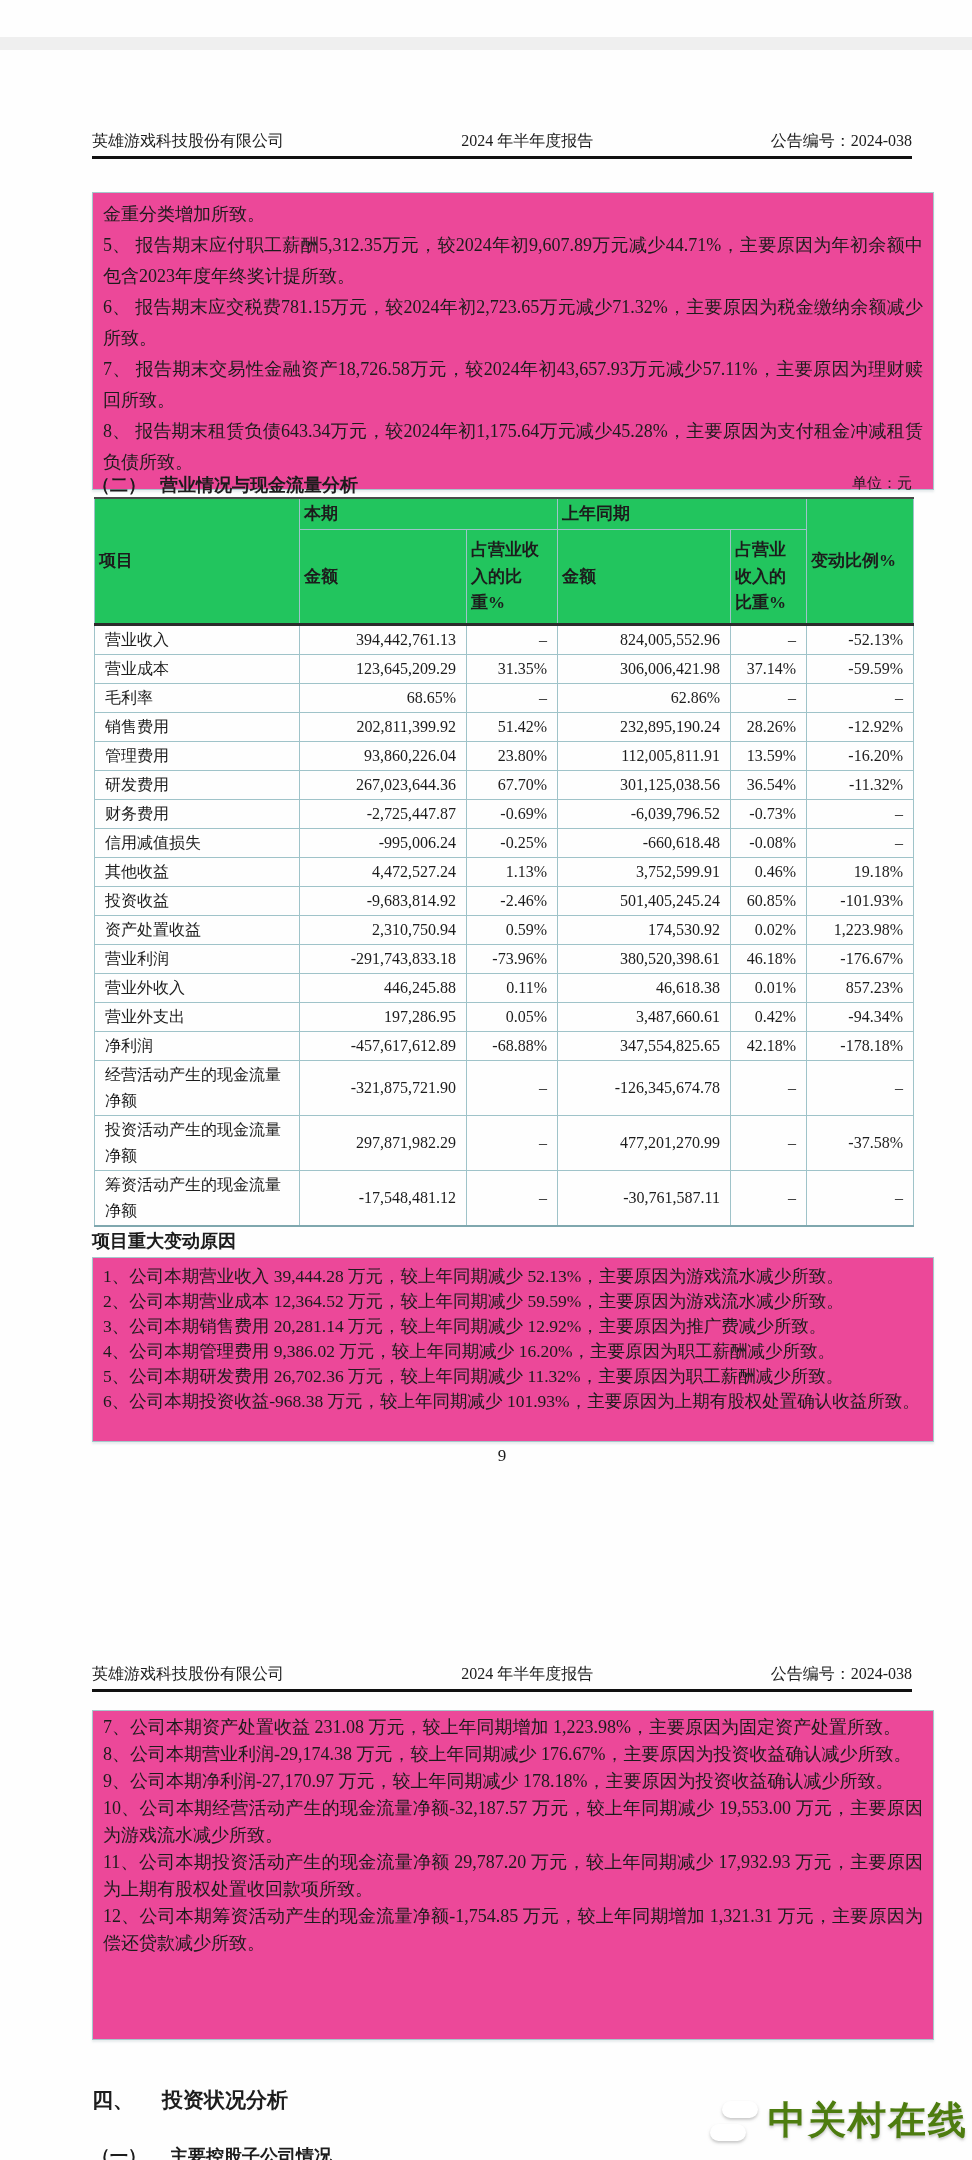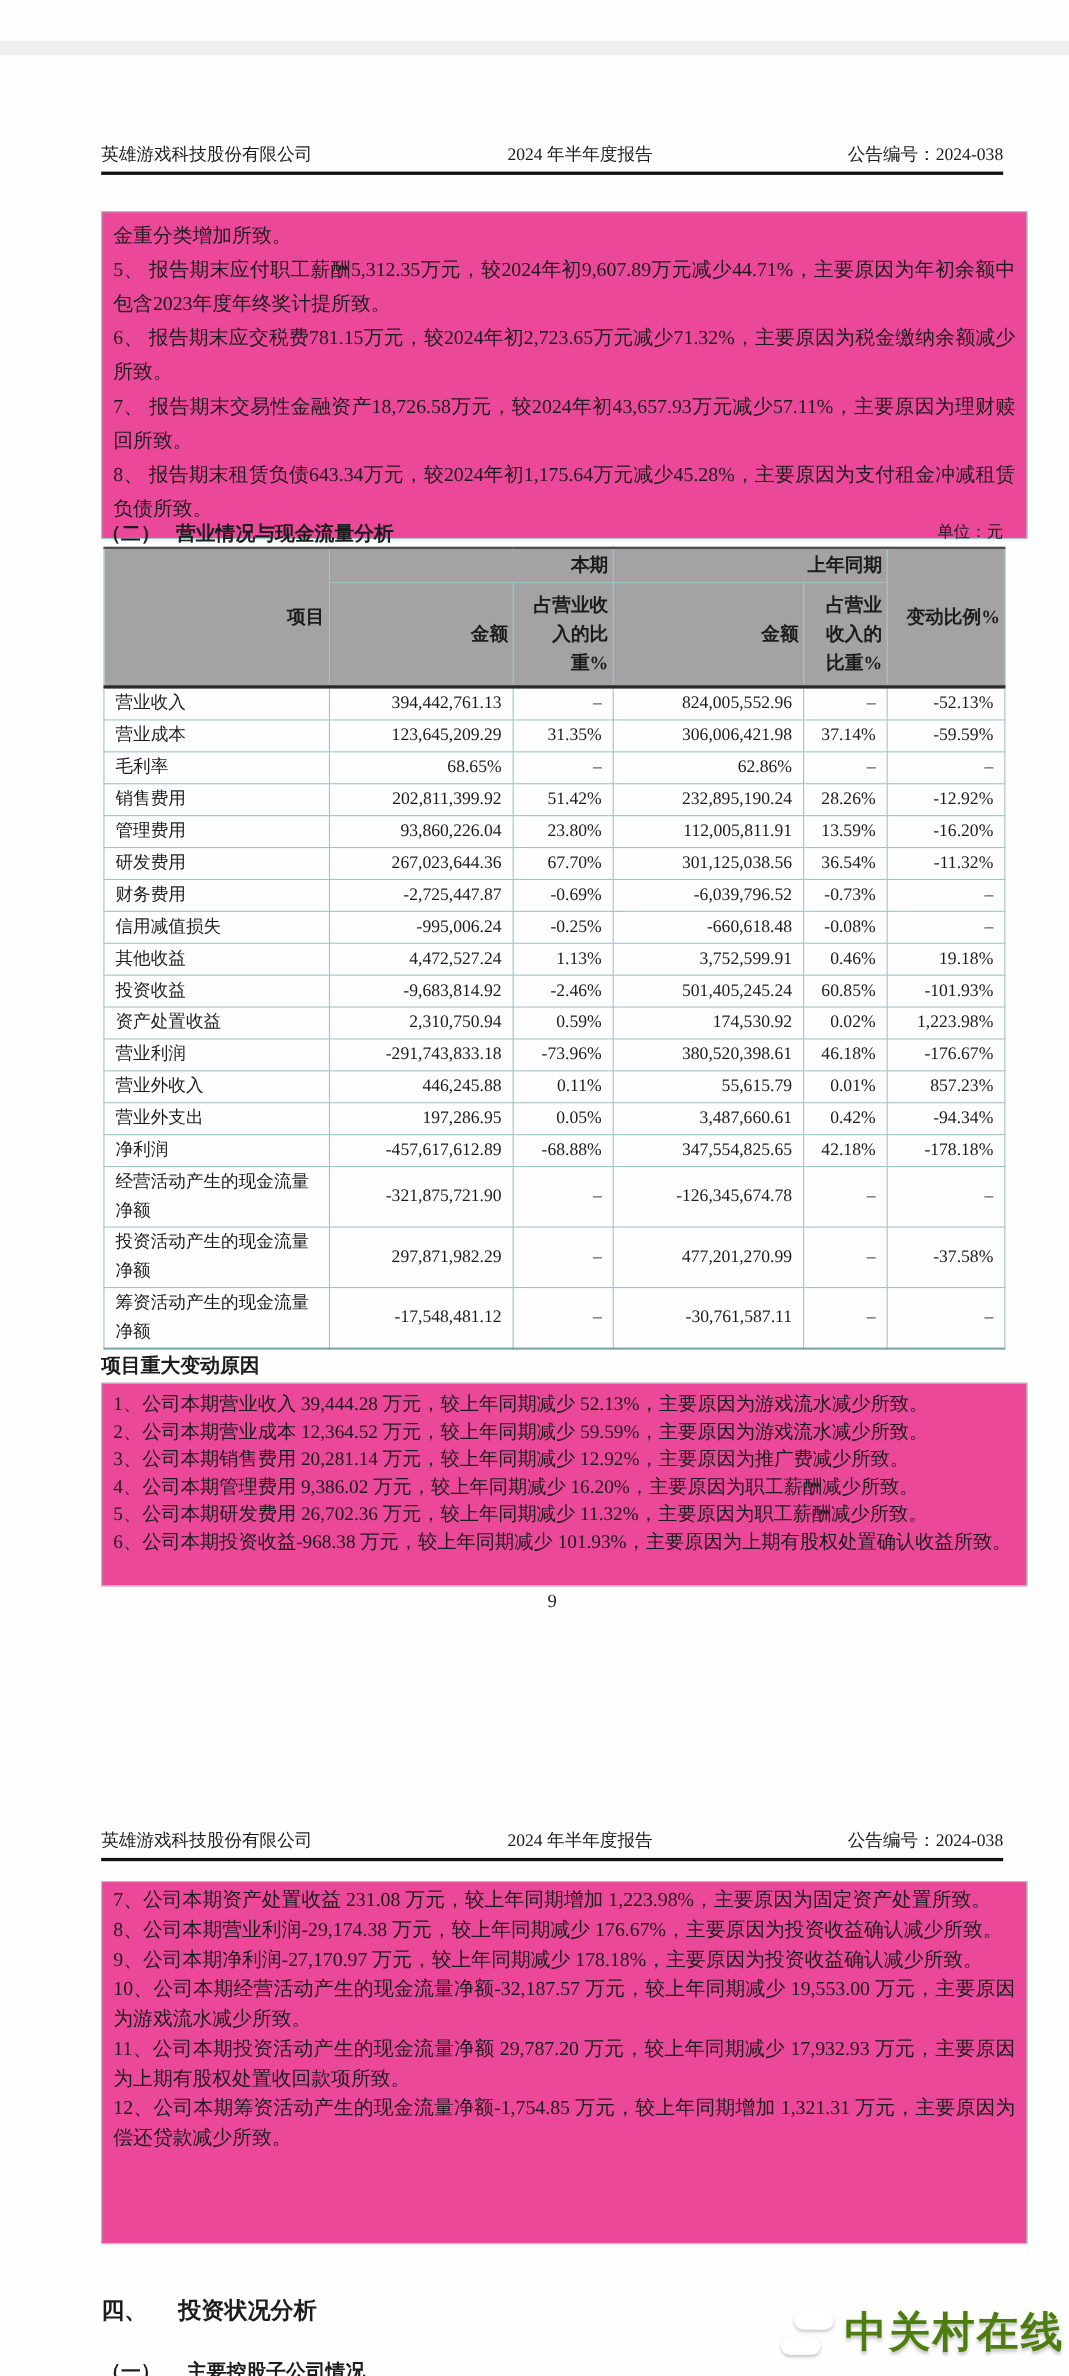--- a/index.html
+++ b/index.html
@@ -35,21 +35,21 @@
   #sec4{top:2086px;font-size:21px;}
   #sec4 .no{margin-right:28px;}
   #sub1{top:2144px;font-size:18px;}
   #sub1 .no{margin-right:24px;}
 
   
   #fin-table{position:absolute;left:94px;top:497px;border-collapse:collapse;table-layout:fixed;
     width:819px;font-size:16px;border-top:2px solid #4a4a4a;border-bottom:2px solid #7fa7ae;}
   #fin-table th,#fin-table td{border:1px solid #9fc3c9;vertical-align:middle;}
   #fin-table thead{border-bottom:3px solid #2b2b2b;}
-  #fin-table th{background:#a3a3a3;font-weight:bold;text-align:right;
+  #fin-table th{background:#22c55e;font-weight:bold;text-align:left;
     font-size:17px;line-height:1.55;padding:2px 4px;}
   #fin-table thead tr:first-child{height:29px;}
   #fin-table thead tr:nth-child(2){height:95px;}
   #fin-table tbody tr{height:28px;}
   #fin-table td{line-height:26px;padding:1px 10px;}
   #fin-table td:first-child{text-align:left;}
   #fin-table td:not(:first-child){text-align:right;}
 
   
   #watermark{position:absolute;top:2095px;right:4px;display:flex;align-items:center;}
@@ -217,21 +217,21 @@
         <td>-73.96%</td>
         <td>380,520,398.61</td>
         <td>46.18%</td>
         <td>-176.67%</td>
       </tr>
 
       <tr>
         <td>营业外收入</td>
         <td>446,245.88</td>
         <td>0.11%</td>
-        <td>55,615.79</td>
+        <td>46,618.38</td>
         <td>0.01%</td>
         <td>857.23%</td>
       </tr>
 
       <tr>
         <td>营业外支出</td>
         <td>197,286.95</td>
         <td>0.05%</td>
         <td>3,487,660.61</td>
         <td>0.42%</td>

